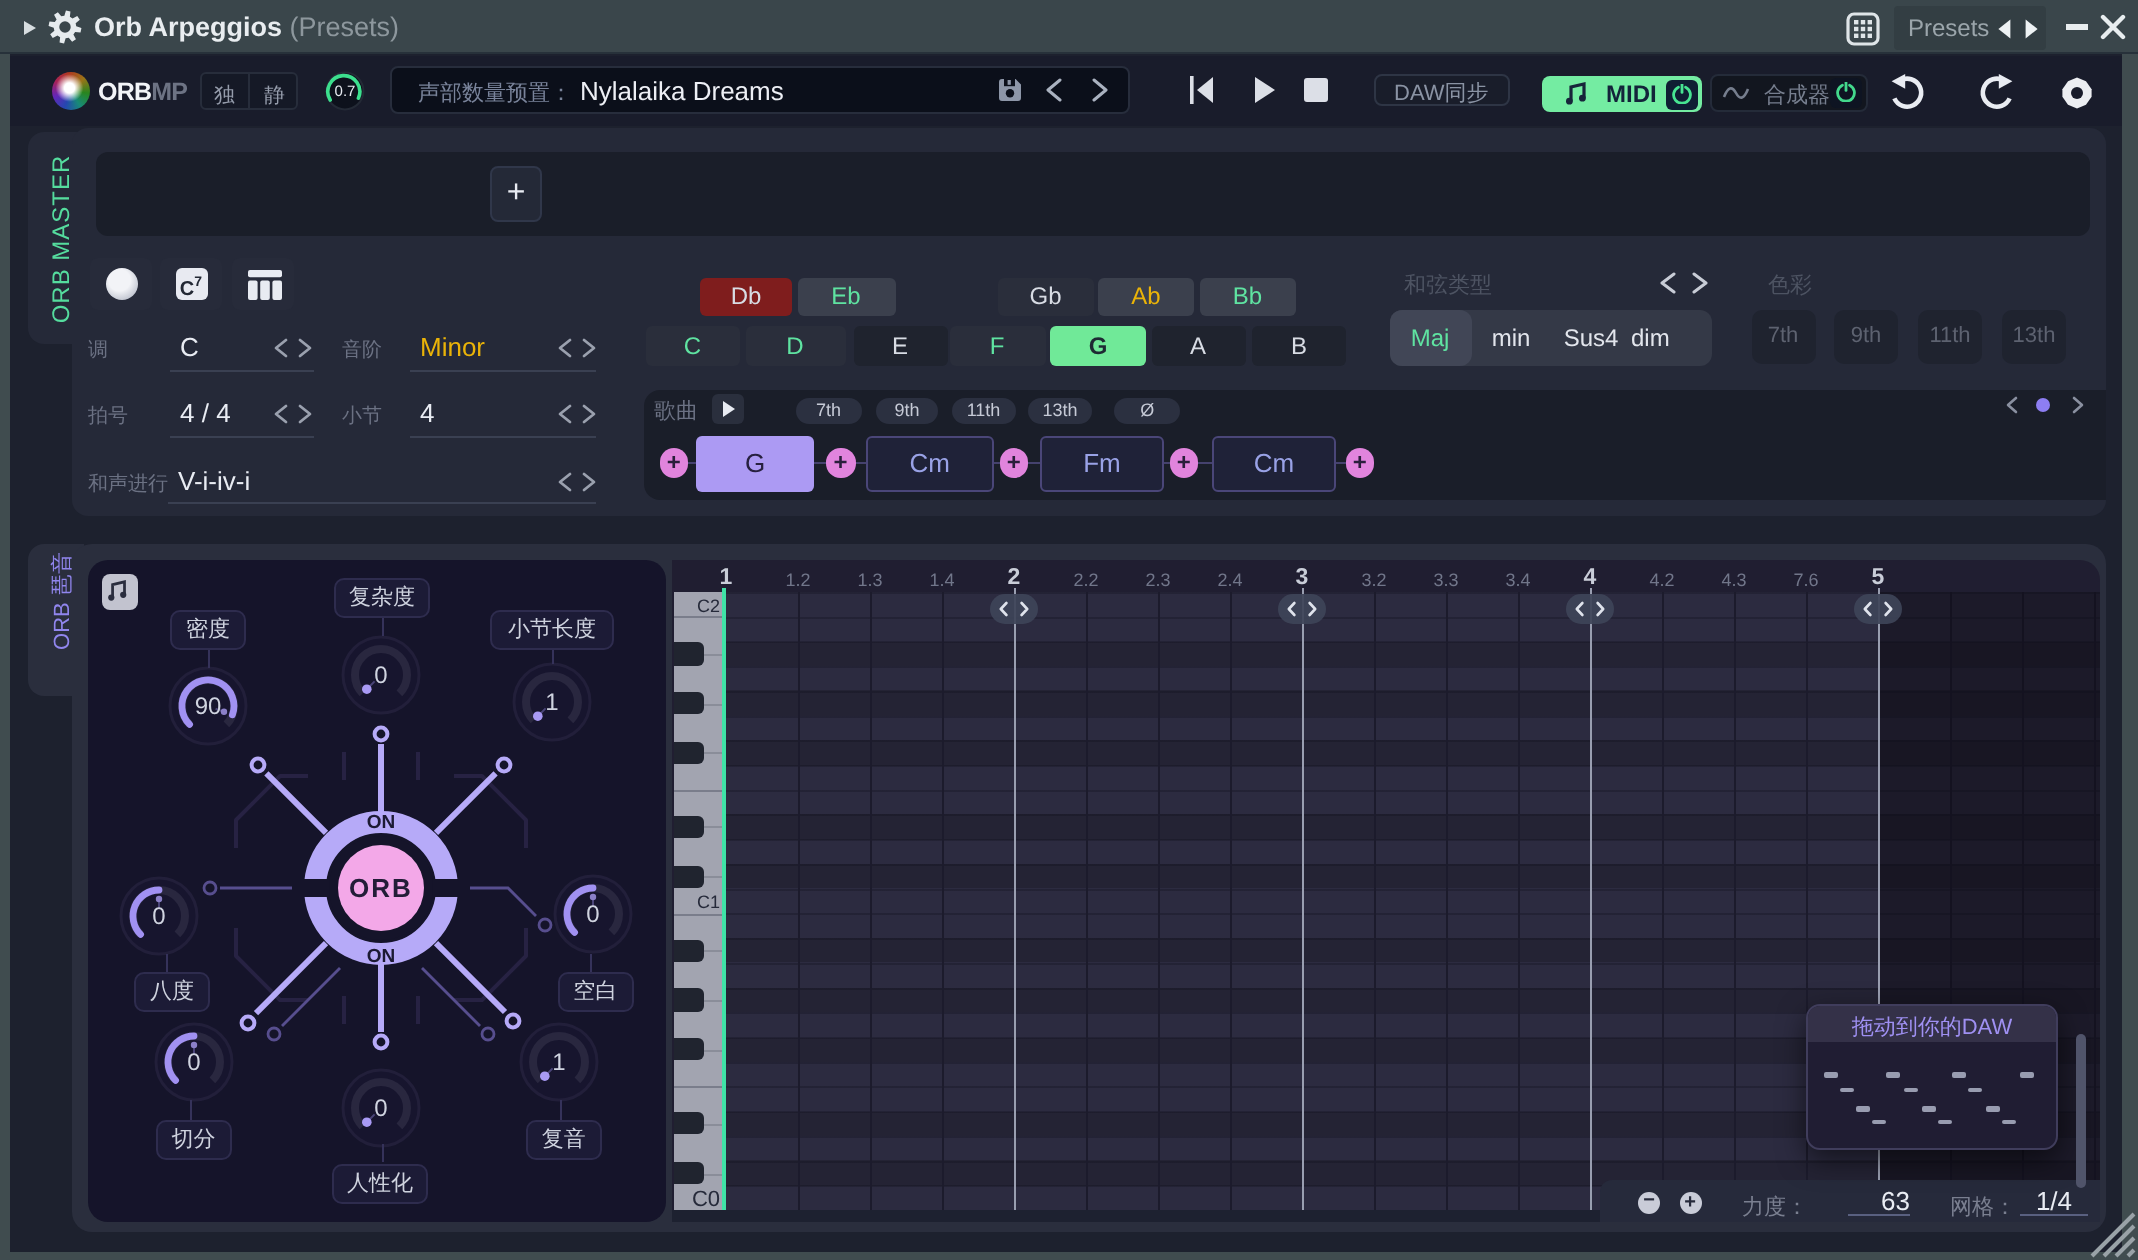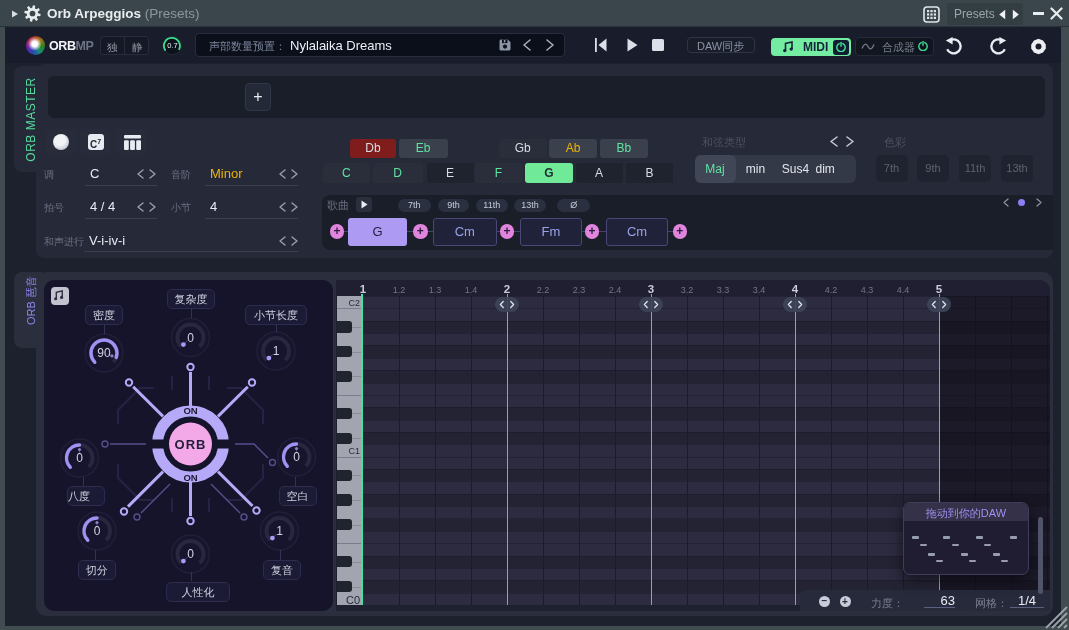--- a/index.html
+++ b/index.html
@@ -350,24 +350,24 @@
 </svg>
 <div class="a" style="left:50.5px;top:286.5px;width:18px;height:18px;background:#c2c3cf;border-radius:4px"></div>
 <svg class="a" style="left:54px;top:290px" width="11" height="11" viewBox="0 0 12 12">
       <path d="M2.5 9.5 L2.5 2.5 L9 1 L9 8" fill="none" stroke="#2a2d3e" stroke-width="1.5"></path>
       <circle cx="1.8" cy="9.6" r="1.7" fill="#2a2d3e"></circle>
       <circle cx="8.3" cy="8.1" r="1.7" fill="#2a2d3e"></circle>
     </svg>
 <div class="a" style="left:167.0px;top:289.0px;width:48px;height:20px;background:#1c1b36;border:1px solid #2e2c4e;border-radius:5px;text-align:center;line-height:18px;font-size:11px;color:#ced2de">复杂度</div>
 <div class="a" style="left:85.0px;top:305.0px;width:38px;height:20px;background:#1c1b36;border:1px solid #2e2c4e;border-radius:5px;text-align:center;line-height:18px;font-size:11px;color:#ced2de">密度</div>
 <div class="a" style="left:245.0px;top:305.0px;width:62px;height:20px;background:#1c1b36;border:1px solid #2e2c4e;border-radius:5px;text-align:center;line-height:18px;font-size:11px;color:#ced2de">小节长度</div>
-<div class="a" style="left:67.0px;top:486.0px;width:38px;height:20px;background:#1c1b36;border:1px solid #2e2c4e;border-radius:5px;text-align:left;line-height:18px;font-size:11px;color:#ced2de">八度</div>
+<div class="a" style="left:67.0px;top:486.0px;width:38px;height:20px;background:#1c1b36;border:1px solid #2e2c4e;border-radius:5px;text-align:center;line-height:18px;font-size:11px;color:#ced2de">八度</div>
 <div class="a" style="left:278.6px;top:486.0px;width:38px;height:20px;background:#1c1b36;border:1px solid #2e2c4e;border-radius:5px;text-align:center;line-height:18px;font-size:11px;color:#ced2de">空白</div>
 <div class="a" style="left:77.7px;top:560.0px;width:38px;height:20px;background:#1c1b36;border:1px solid #2e2c4e;border-radius:5px;text-align:center;line-height:18px;font-size:11px;color:#ced2de">切分</div>
-<div class="a" style="left:166.0px;top:581.5px;width:64px;height:20px;background:#1c1b36;border:1px solid #2e2c4e;border-radius:5px;text-align:center;line-height:18px;font-size:11px;color:#ced2de">人性化</div>
+<div class="a" style="left:166.0px;top:581.5px;width:48px;height:20px;background:#1c1b36;border:1px solid #2e2c4e;border-radius:5px;text-align:center;line-height:18px;font-size:11px;color:#ced2de">人性化</div>
 <div class="a" style="left:262.9px;top:560.0px;width:38px;height:20px;background:#1c1b36;border:1px solid #2e2c4e;border-radius:5px;text-align:center;line-height:18px;font-size:11px;color:#ced2de">复音</div>
 <div class="a" style="left:190.5px;top:309px;width:1px;height:9px;background:#35325a"></div>
 <div class="a" style="left:104px;top:325px;width:1px;height:9px;background:#35325a"></div>
 <div class="a" style="left:276px;top:325px;width:1px;height:7px;background:#35325a"></div>
 <div class="a" style="left:83px;top:477px;width:1px;height:9px;background:#35325a"></div>
 <div class="a" style="left:295px;top:477px;width:1px;height:9px;background:#35325a"></div>
 <div class="a" style="left:95px;top:550px;width:1px;height:10px;background:#35325a"></div>
 <div class="a" style="left:190.5px;top:572px;width:1px;height:9px;background:#35325a"></div>
 <div class="a" style="left:280px;top:550px;width:1px;height:10px;background:#35325a"></div>
 
@@ -381,21 +381,21 @@
 <div class="a" style="left:425px;top:285px;width:20px;text-align:center;font-size:9px;color:#71768a">1.3</div>
 <div class="a" style="left:461px;top:285px;width:20px;text-align:center;font-size:9px;color:#71768a">1.4</div>
 <div class="a" style="left:533px;top:285px;width:20px;text-align:center;font-size:9px;color:#71768a">2.2</div>
 <div class="a" style="left:569px;top:285px;width:20px;text-align:center;font-size:9px;color:#71768a">2.3</div>
 <div class="a" style="left:605px;top:285px;width:20px;text-align:center;font-size:9px;color:#71768a">2.4</div>
 <div class="a" style="left:677px;top:285px;width:20px;text-align:center;font-size:9px;color:#71768a">3.2</div>
 <div class="a" style="left:713px;top:285px;width:20px;text-align:center;font-size:9px;color:#71768a">3.3</div>
 <div class="a" style="left:749px;top:285px;width:20px;text-align:center;font-size:9px;color:#71768a">3.4</div>
 <div class="a" style="left:821px;top:285px;width:20px;text-align:center;font-size:9px;color:#71768a">4.2</div>
 <div class="a" style="left:857px;top:285px;width:20px;text-align:center;font-size:9px;color:#71768a">4.3</div>
-<div class="a" style="left:893px;top:285px;width:20px;text-align:center;font-size:9px;color:#71768a">4.4</div>
+<div class="a" style="left:893px;top:285px;width:20px;text-align:center;font-size:9px;color:#71768a">7.6</div>
 <div class="a" style="left:363px;top:296px;width:687px;height:309px;background:#2c2b40"></div>
 <div class="a" style="left:363px;top:320.7px;width:687px;height:12.4px;background:#242334"></div>
 <div class="a" style="left:363px;top:345.4px;width:687px;height:12.4px;background:#242334"></div>
 <div class="a" style="left:363px;top:370.2px;width:687px;height:12.4px;background:#242334"></div>
 <div class="a" style="left:363px;top:407.2px;width:687px;height:12.4px;background:#242334"></div>
 <div class="a" style="left:363px;top:432.0px;width:687px;height:12.4px;background:#242334"></div>
 <div class="a" style="left:363px;top:469.0px;width:687px;height:12.4px;background:#242334"></div>
 <div class="a" style="left:363px;top:493.8px;width:687px;height:12.4px;background:#242334"></div>
 <div class="a" style="left:363px;top:518.5px;width:687px;height:12.4px;background:#242334"></div>
 <div class="a" style="left:363px;top:555.6px;width:687px;height:12.4px;background:#242334"></div>

